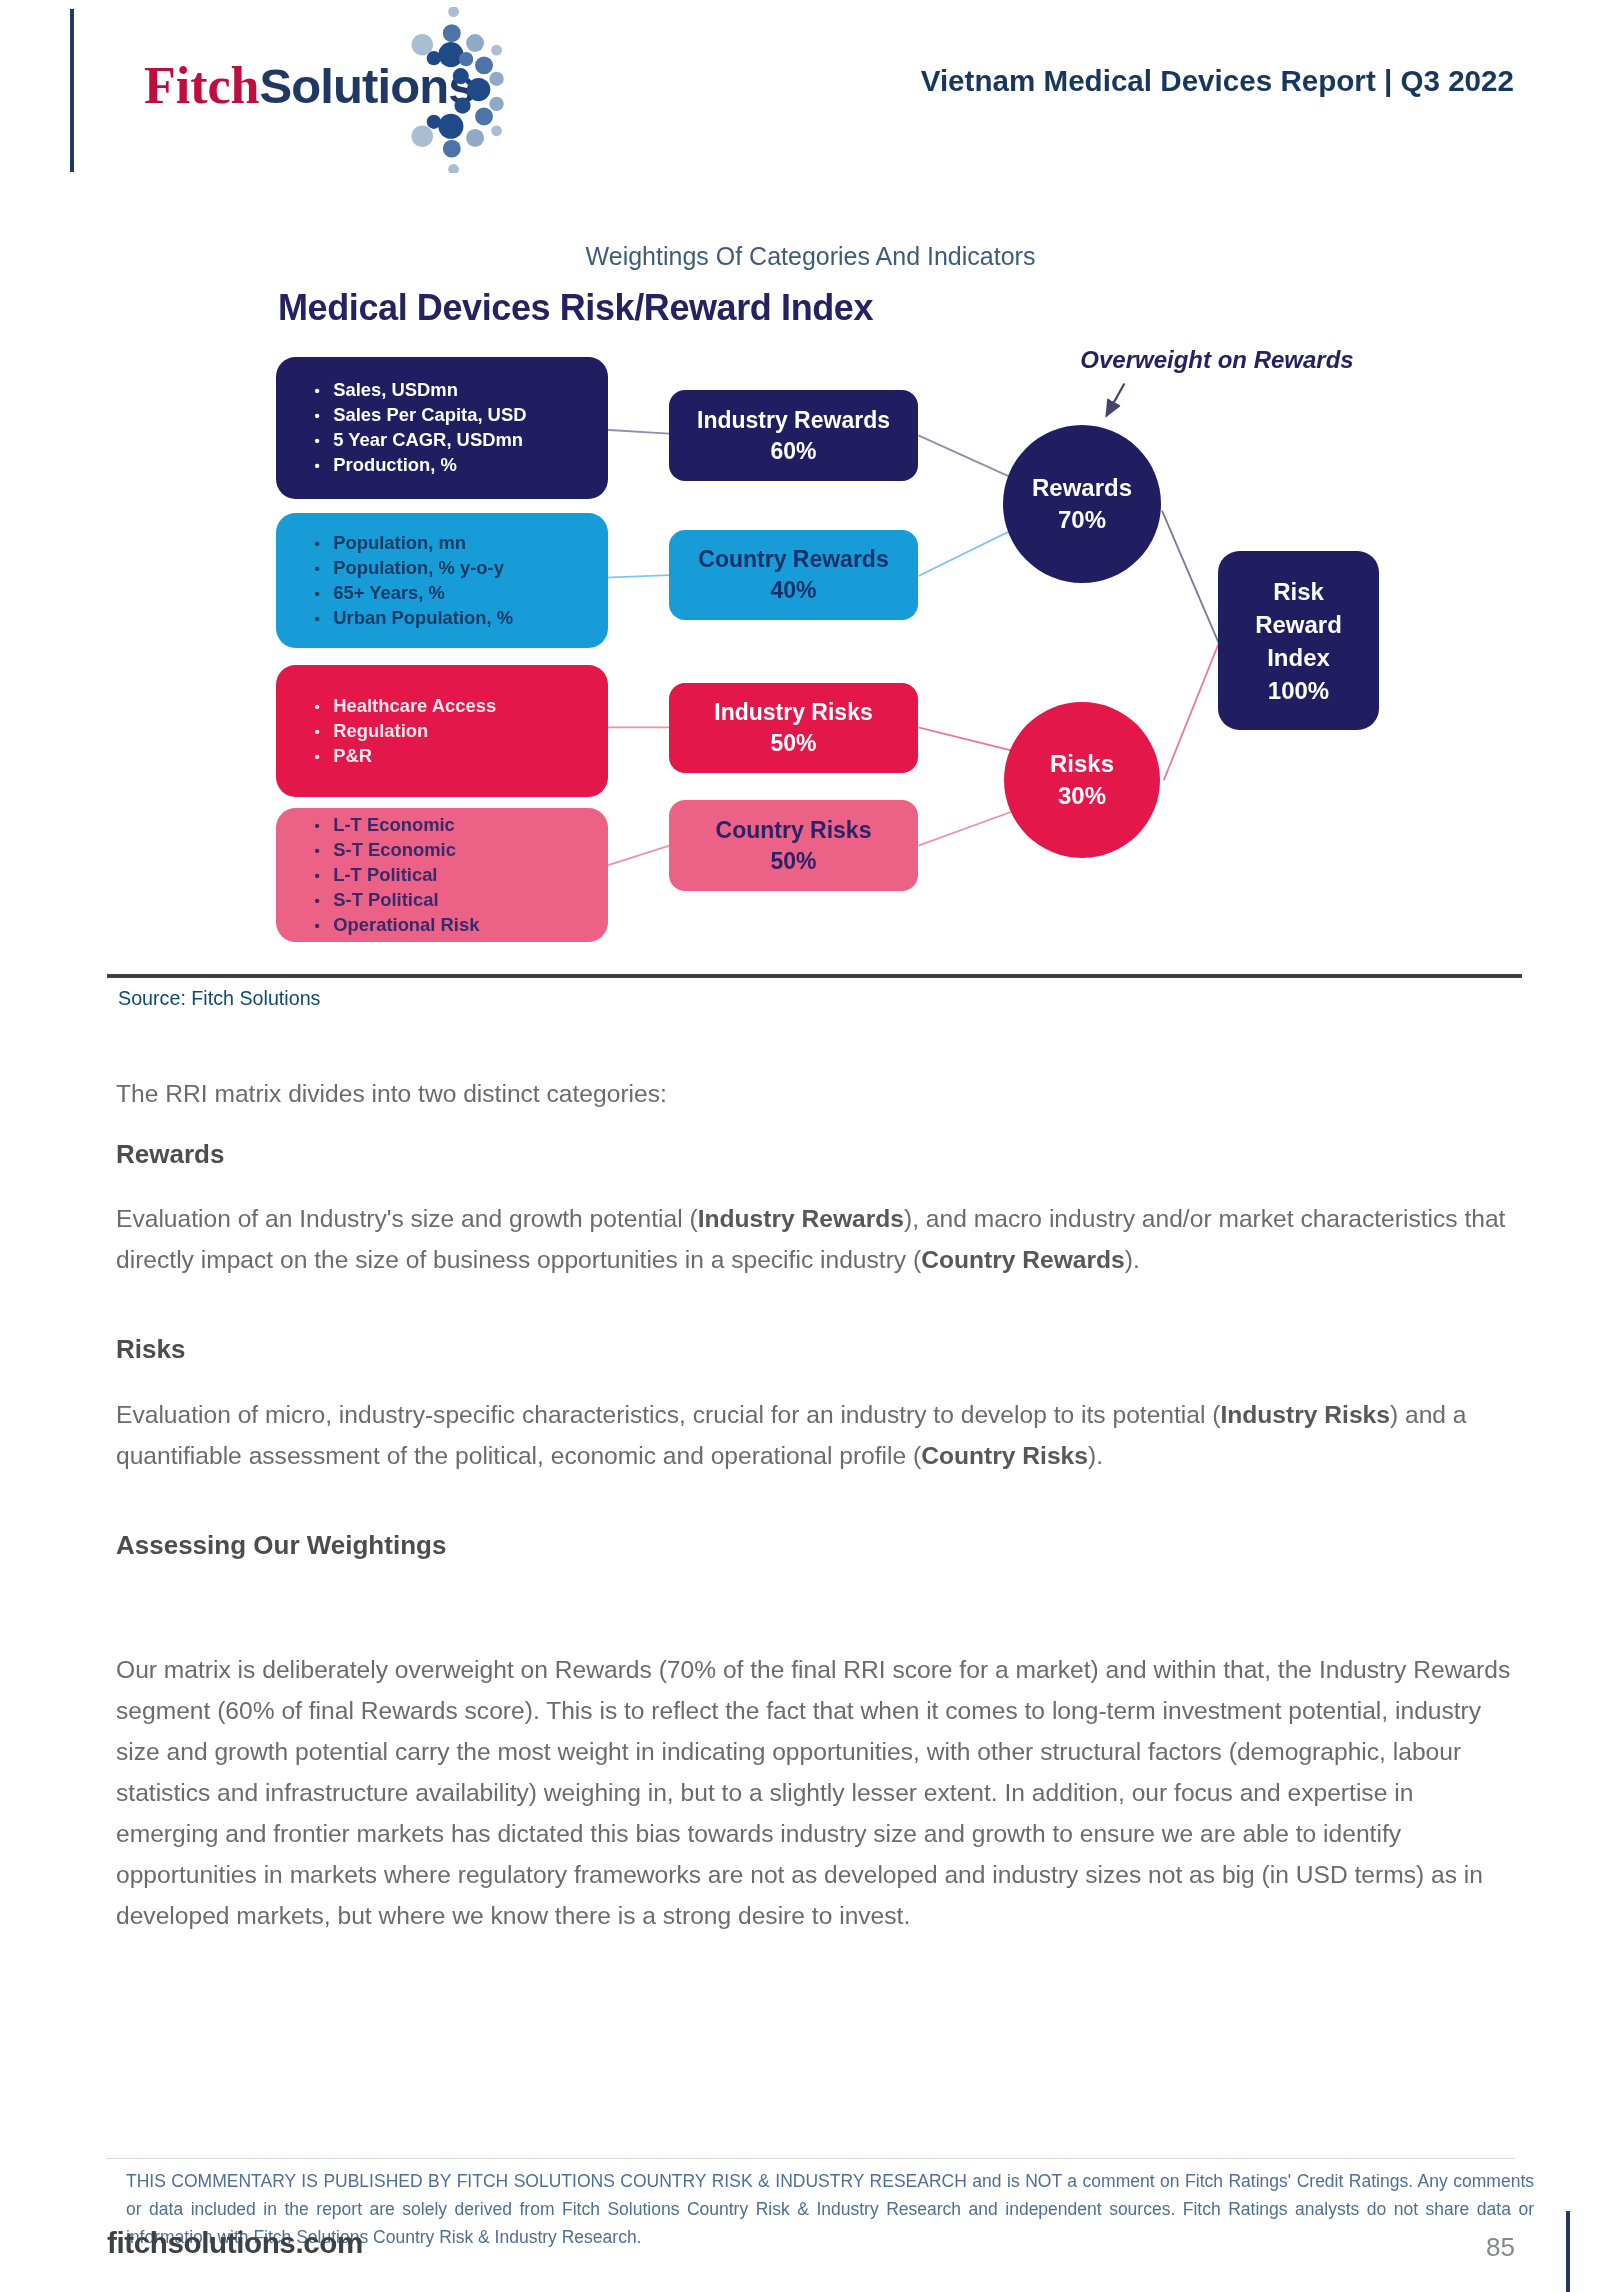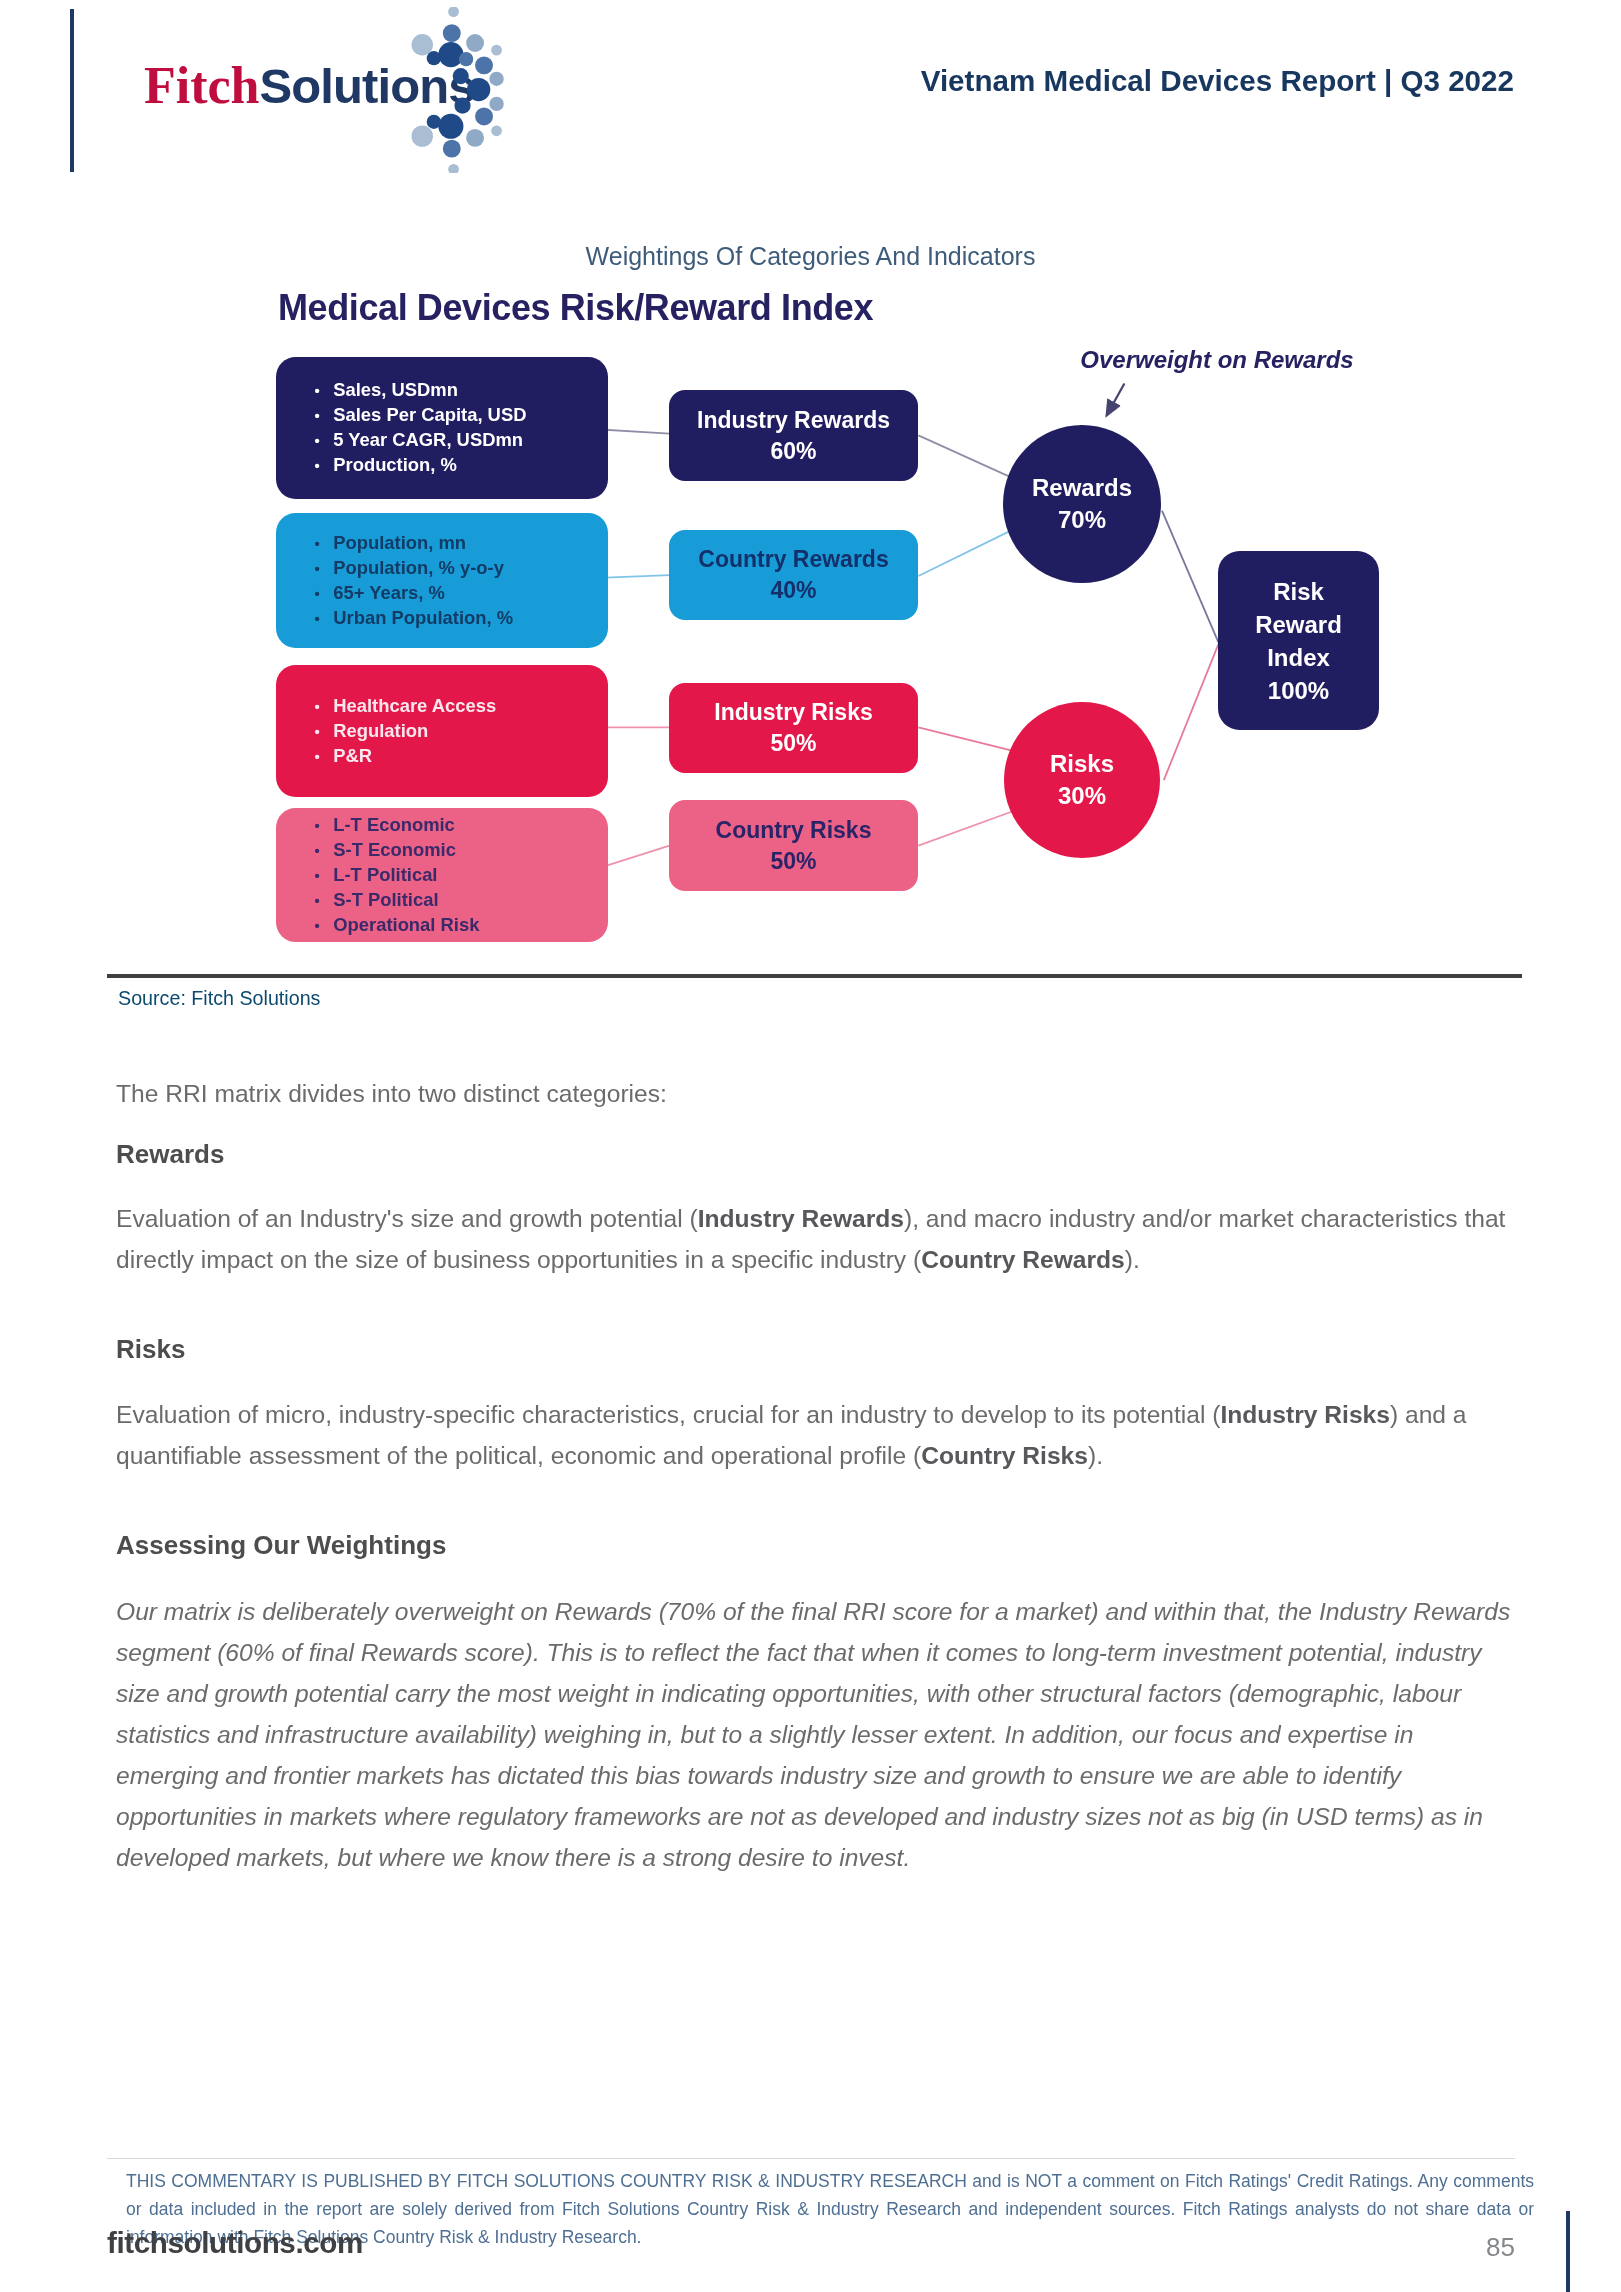--- a/index.html
+++ b/index.html
@@ -52,21 +52,21 @@
   
   .bodyblock{position:absolute;left:116px;width:1406px;color:var(--body-gray);font-size:24.6px;line-height:41px;}
   .bodyblock b{font-weight:700;color:#58585c;}
   .bheading{position:absolute;left:116px;font-size:26px;font-weight:700;color:var(--heading-gray);}
   #intro{top:1059px;margin-top:14px;}
   #h-rewards{top:1139px;}
   #p1{top:1198px;}
   #h-risks{top:1334px;}
   #p2{top:1394px;}
   #h-assessing{top:1530px;}
-  #p3{top:1591px;font-style:italic;}
+  #p3{top:1649px;}
   
   .footer-rule{position:absolute;left:107px;top:2158px;width:1408px;height:0.9px;background:#d8d8d8;}
   .disclaimer{position:absolute;left:107px;top:2167px;width:1408px;font-size:17.5px;line-height:28px;
               color:var(--disclaimer-blue);text-align:justify;margin-left:19px;}
   .site{position:absolute;left:107px;top:2226px;font-size:29.6px;font-weight:700;color:#3f4043;letter-spacing:-0.4px;}
   .page-num{position:absolute;right:106px;top:2232px;font-size:26px;color:#85878a;}
   .footer-bar{position:absolute;right:51px;bottom:0;width:3.6px;height:82px;background:var(--logo-navy);}
 </style>
 </head>
 <body>

